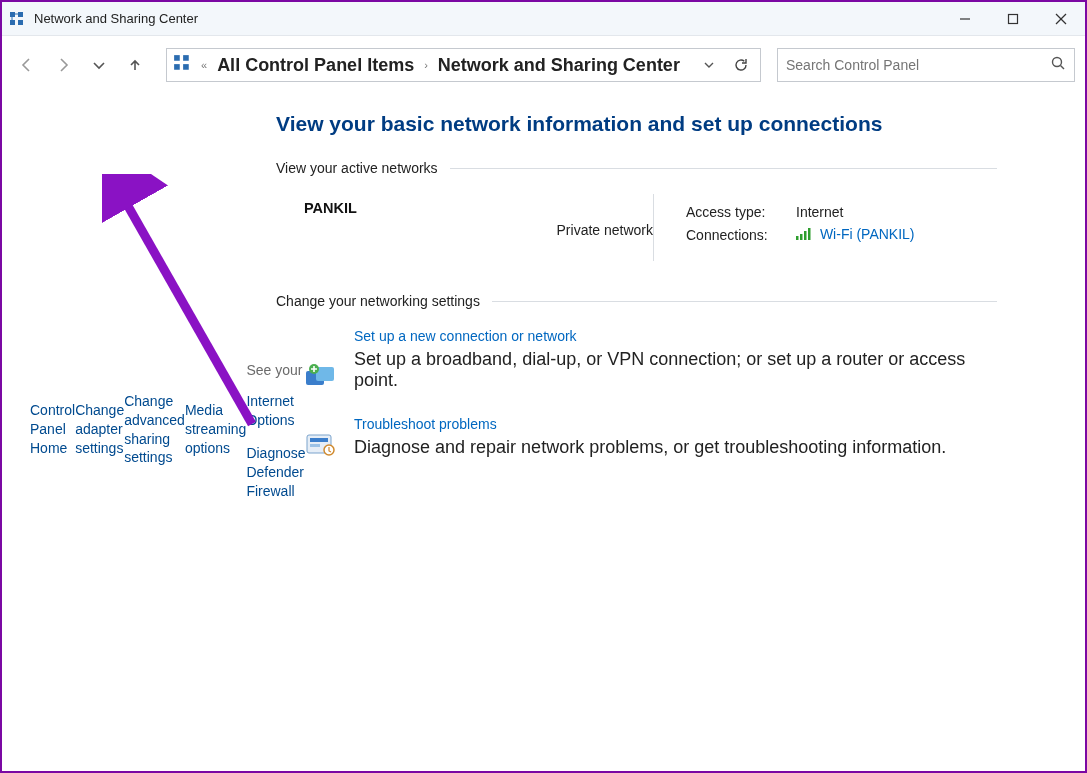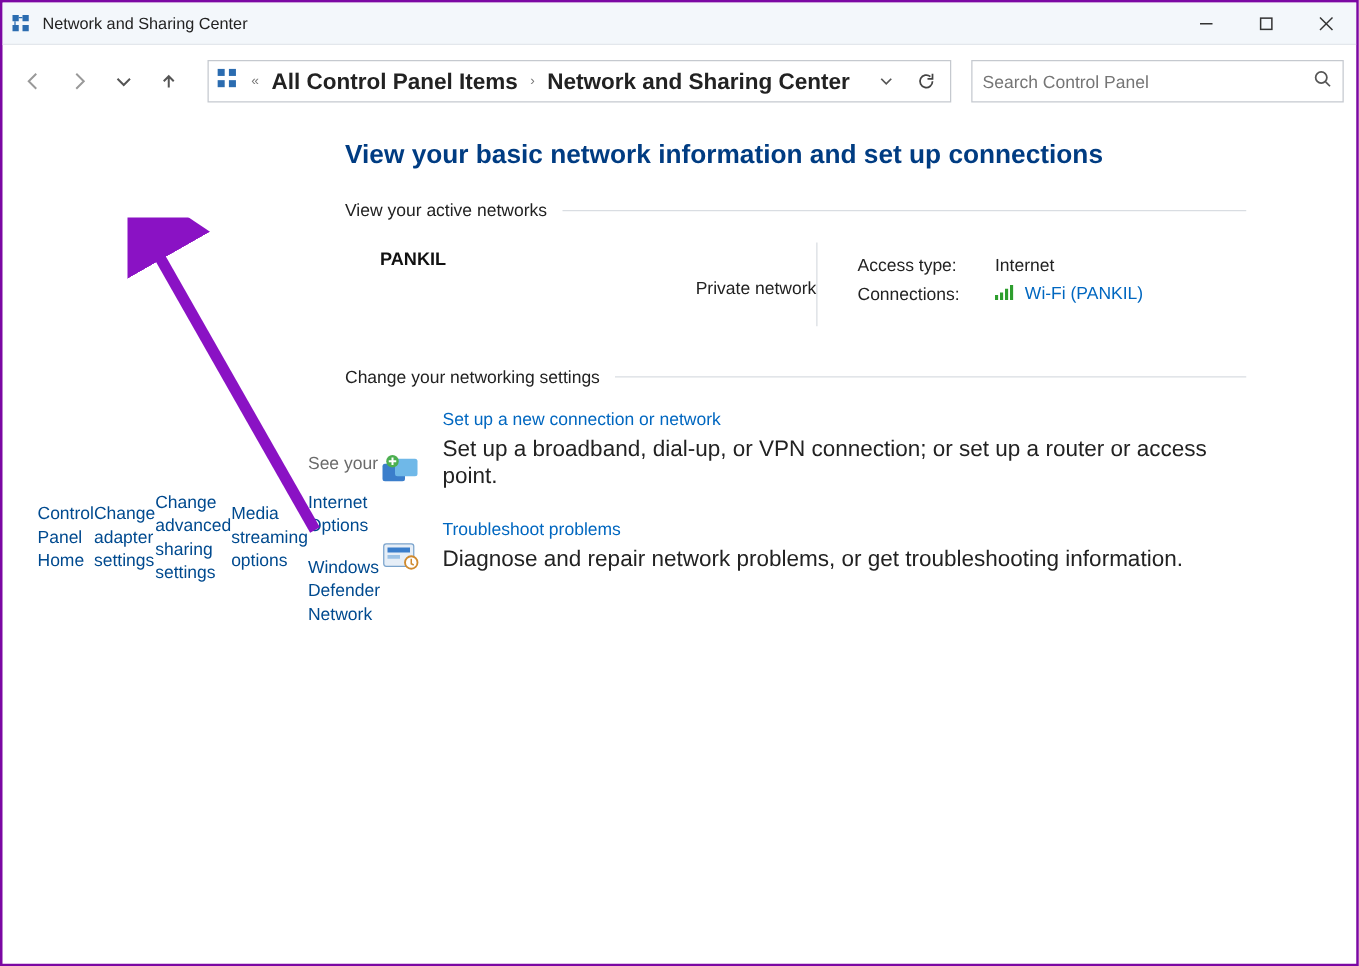--- a/index.html
+++ b/index.html
@@ -154,21 +154,21 @@
   <div class="sidebar">
     <a href="#">Control Panel Home</a>
     <div style="height:10px"></div>
     <a href="#">Change adapter settings</a>
     <a href="#">Change advanced sharing settings</a>
     <a href="#">Media streaming options</a>
     <div class="sa-fill"></div>
     <div class="seealso">
       <div class="seealso-hdr">See your</div>
       <a href="#">Internet Options</a>
-      <a href="#">Windows Defender Network</a>
+      <a href="#">Diagnose Defender Firewall</a>
     </div>
   </div>
 
   <div class="content">
     <div class="page-title">View your basic network information and set up connections</div>
 
     <div class="section-label">
       <span>View your active networks</span>
         <span class="line"></span>
     </div>

